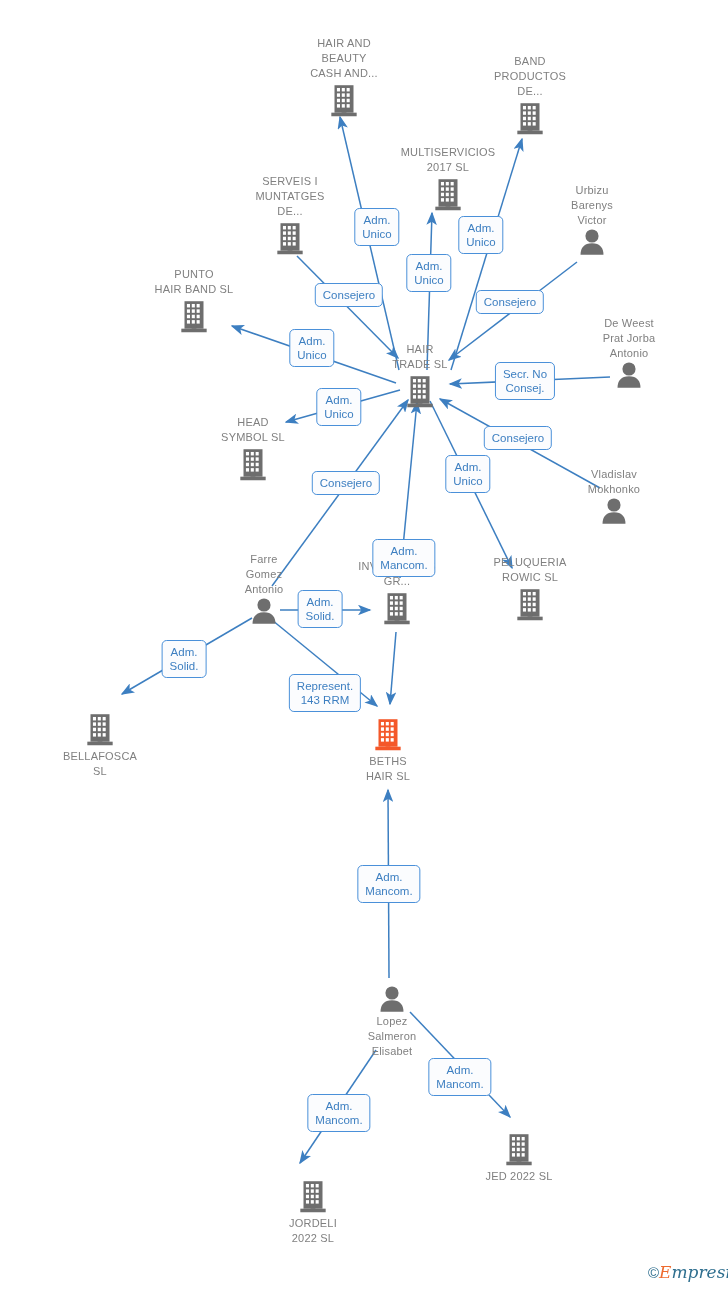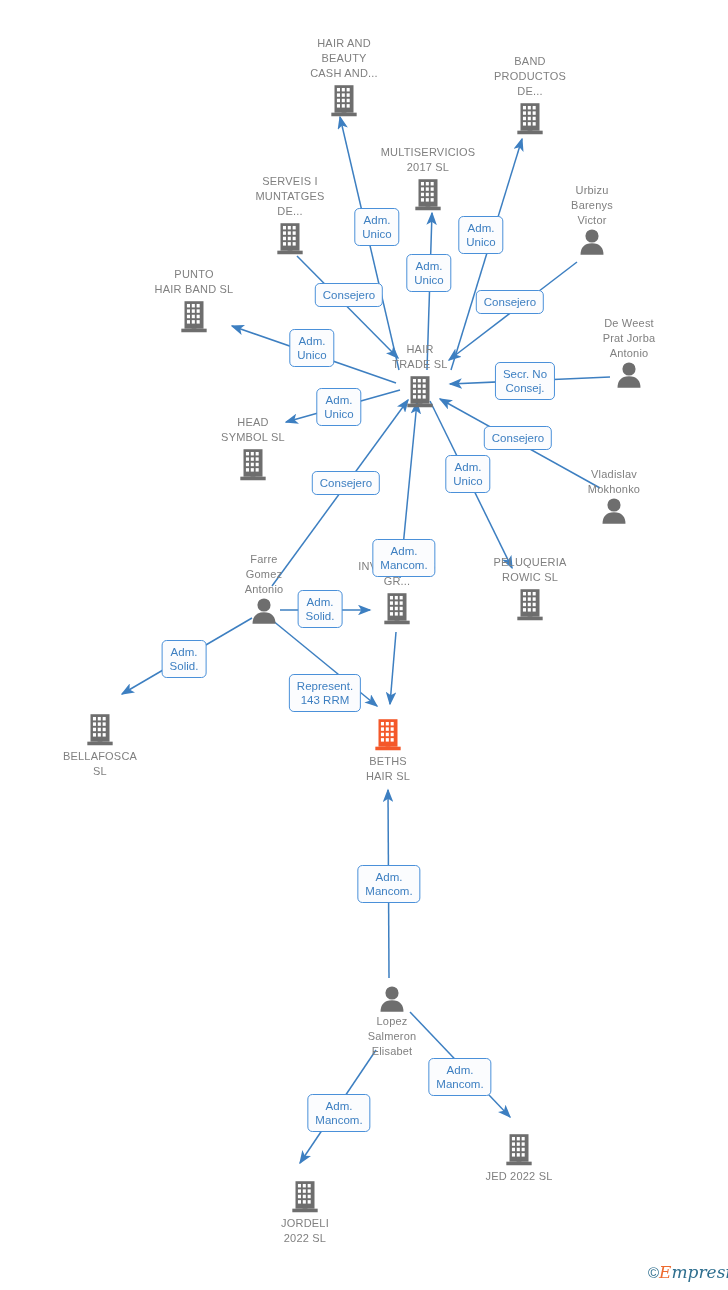--- a/index.html
+++ b/index.html
@@ -152,21 +152,21 @@
               <rect x="15.9" y="16.799999999999997" width="2.9" height="3.3" fill="#ffffff"></rect>
               <rect x="20.5" y="16.799999999999997" width="2.9" height="3.3" fill="#ffffff"></rect>
               <rect x="11.3" y="21.9" width="2.9" height="3.3" fill="#ffffff"></rect>
               <rect x="15.9" y="21.9" width="2.9" height="3.3" fill="#ffffff"></rect>
               <rect x="20.5" y="21.9" width="2.9" height="3.3" fill="#ffffff"></rect>
               <rect x="15.7" y="26.4" width="4.6" height="3.6" fill="#6e6e6e"></rect>
             </g>
           </svg>
         </div>
       </div>
-      <div class="node" style="left: 428px; top: 145px;">
+      <div class="node" style="left: 448px; top: 145px;">
         <div class="node-label">MULTISERVICIOS
 2017  SL</div>
         <div class="node-icon">
           <svg width="38" height="38" viewBox="0 0 36 36">
             <g fill="#6e6e6e">
               <rect x="9" y="4" width="18" height="26"></rect>
               <rect x="6" y="30" width="24" height="3.4"></rect>
               <rect x="11.3" y="6.6" width="2.9" height="3.3" fill="#ffffff"></rect>
               <rect x="15.9" y="6.6" width="2.9" height="3.3" fill="#ffffff"></rect>
               <rect x="20.5" y="6.6" width="2.9" height="3.3" fill="#ffffff"></rect>
@@ -466,21 +466,21 @@
               <rect x="20.5" y="16.799999999999997" width="2.9" height="3.3" fill="#ffffff"></rect>
               <rect x="11.3" y="21.9" width="2.9" height="3.3" fill="#ffffff"></rect>
               <rect x="15.9" y="21.9" width="2.9" height="3.3" fill="#ffffff"></rect>
               <rect x="20.5" y="21.9" width="2.9" height="3.3" fill="#ffffff"></rect>
               <rect x="15.7" y="26.4" width="4.6" height="3.6" fill="#6e6e6e"></rect>
             </g>
           </svg>
         </div>
         <div class="node-label below">JED 2022  SL</div>
       </div>
-      <div class="node" style="left: 305px; top: 1177px;">
+      <div class="node" style="left: 313px; top: 1177px;">
         <div class="node-icon">
           <svg width="38" height="38" viewBox="0 0 36 36">
             <g fill="#6e6e6e">
               <rect x="9" y="4" width="18" height="26"></rect>
               <rect x="6" y="30" width="24" height="3.4"></rect>
               <rect x="11.3" y="6.6" width="2.9" height="3.3" fill="#ffffff"></rect>
               <rect x="15.9" y="6.6" width="2.9" height="3.3" fill="#ffffff"></rect>
               <rect x="20.5" y="6.6" width="2.9" height="3.3" fill="#ffffff"></rect>
               <rect x="11.3" y="11.7" width="2.9" height="3.3" fill="#ffffff"></rect>
               <rect x="15.9" y="11.7" width="2.9" height="3.3" fill="#ffffff"></rect>

